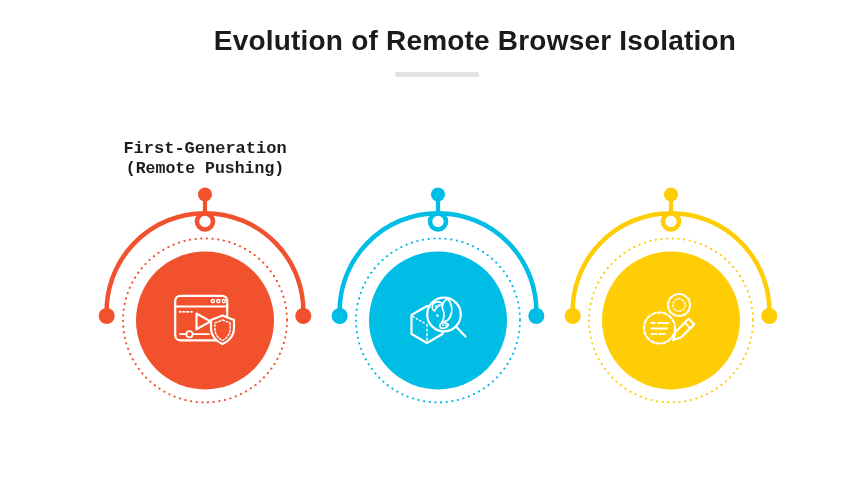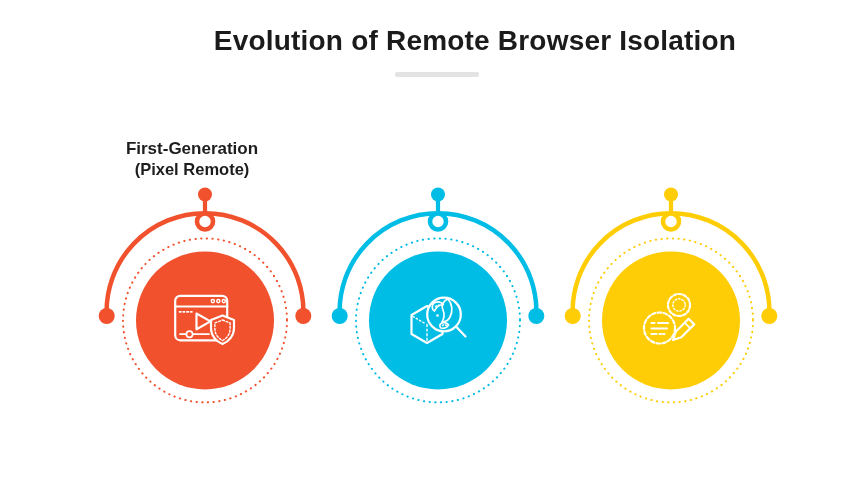--- a/index.html
+++ b/index.html
@@ -14,21 +14,21 @@
   .title-divider{
     position:absolute;left:395px;top:72px;width:84px;height:5px;
     background:#e3e3e3;border-radius:2px;
   }
   .item-heading{
     position:absolute;top:139px;width:240px;text-align:center;color:#1d1d1d;
   }
   .item-heading .line1{font-size:17px;font-weight:bold;line-height:20px;}
   .item-heading .line2{font-size:16.5px;font-weight:bold;line-height:20px;}
   .node-svg{position:absolute;top:185px;width:220px;height:240px;}
-  .h1x{left:72px;}  .h2x{left:318px;}  .h3x{left:551px;}
+  .h1x{left:85px;font-family:Liberation Mono, monospace;}  .h2x{left:318px;}  .h3x{left:551px;}
   .s1x{left:95px;}  .s2x{left:328px;}  .s3x{left:561px;}
 
   
   .arc{fill:none;stroke:var(--c);stroke-width:4.5;stroke-linecap:round;}
   .dot-end,.dot-top{fill:var(--c);}
   .stem{stroke:var(--c);stroke-width:4.2;}
   .ring-dotted{fill:none;stroke:var(--c);stroke-width:2;stroke-dasharray:.3 5.4;stroke-linecap:round;}
   .disc{fill:var(--c);}
   .hub{fill:#fff;stroke:var(--c);stroke-width:4.6;}
 
@@ -44,21 +44,21 @@
 </head>
 <body>
 
 <div class="canvas" style="background: rgb(255, 255, 255);">
 
   <h1 class="page-title" style="color: rgb(27, 27, 27);">Evolution of Remote Browser Isolation</h1>
   <div class="title-divider" style="background: rgb(227, 227, 227);"></div>
 
   <div class="item-heading h1x">
     <div class="line1">First-Generation</div>
-    <div class="line2">(Pixel Remote)</div>
+    <div class="line2">(Remote Pushing)</div>
   </div>
   <svg class="node-svg s1x" viewBox="0 0 220 240" style="--c: #F1512D;">
     <path class="arc" d="M11.7,131 A98.4,98.4 0 1 1 208.3,131"></path>
     <circle class="dot-end" cx="11.7" cy="131" r="8"></circle>
     <circle class="dot-end" cx="208.3" cy="131" r="8"></circle>
     <line class="stem" x1="110" y1="12" x2="110" y2="30"></line>
     <circle class="dot-top" cx="110" cy="9.5" r="7"></circle>
     <circle class="ring-dotted" cx="110" cy="135.4" r="82"></circle>
     <circle class="disc" cx="110" cy="135.4" r="69"></circle>
     <circle class="hub" cx="110" cy="36.5" r="8"></circle>

